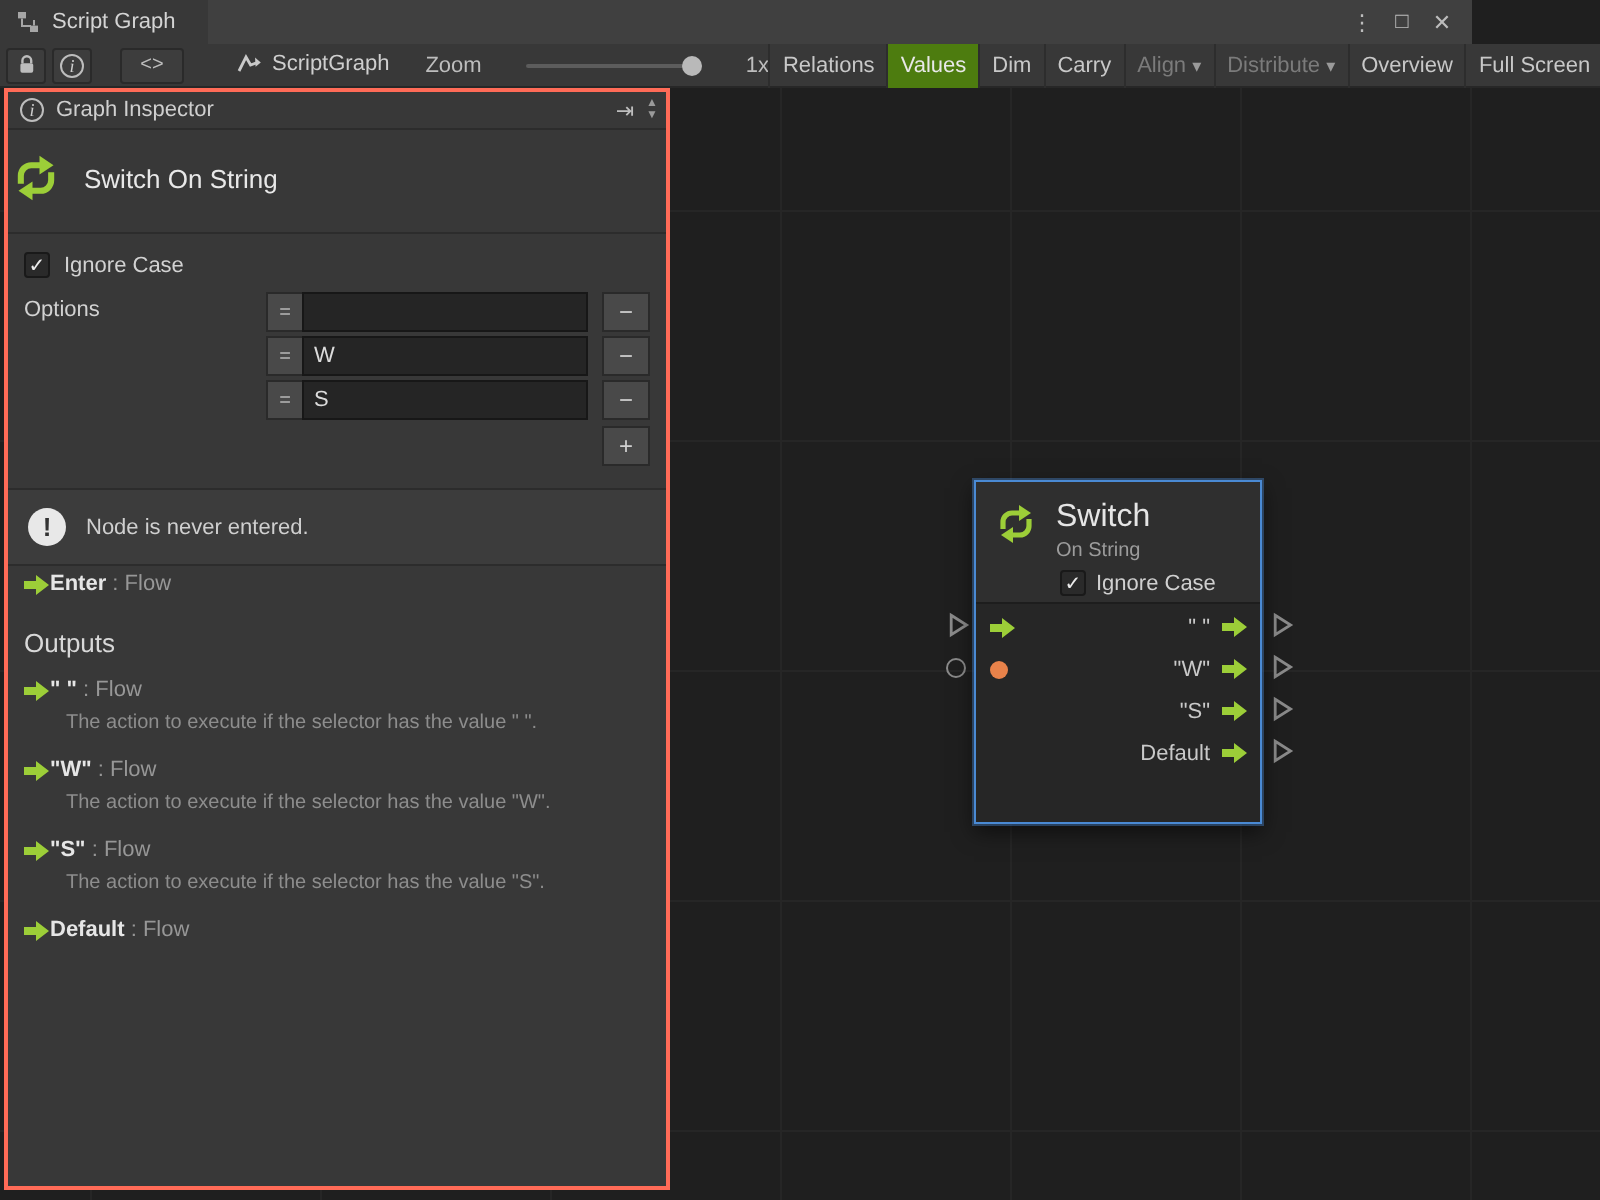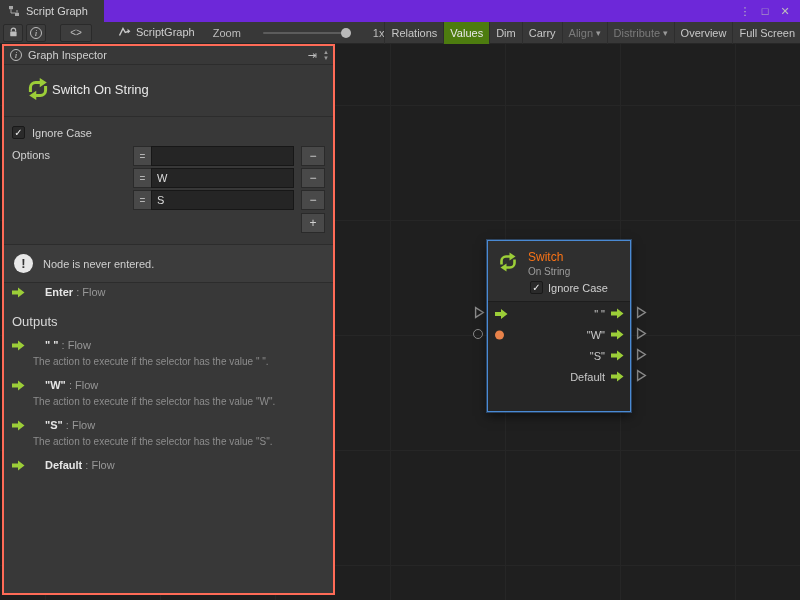--- a/index.html
+++ b/index.html
@@ -1,20 +1,20 @@
 <!DOCTYPE html>
 <html><head>
 <meta charset="utf-8">
 <style>
   *{margin:0;padding:0;box-sizing:border-box}
   html,body{width:800px;height:600px;overflow:hidden}
   body{position:relative;background:#1f1f1f;font-family:"Liberation Sans",sans-serif;color:#c8c8c8;-webkit-font-smoothing:antialiased}
 
   
-  .titlebar{position:absolute;left:0;top:0;width:800px;height:22px;background:#6d28d9;display:flex;align-items:stretch}
+  .titlebar{position:absolute;left:0;top:0;width:736px;height:22px;background:#404040;display:flex;align-items:stretch}
   .tab{display:flex;align-items:center;gap:6px;padding:0 16px 0 8px;background:#383838;font-size:11px;color:#d4d4d4}
   .win-controls{margin-left:auto;display:flex;align-items:center;gap:2px;padding-right:6px}
   .win-btn{width:18px;height:18px;display:flex;align-items:center;justify-content:center;font-size:11px;color:#bdbdbd}
 
   
   .toolbar{position:absolute;left:0;top:22px;width:800px;height:22px;background:#383838;border-bottom:1px solid #272727;display:flex;align-items:center;font-size:11px}
   .tb-sq{height:18px;min-width:20px;margin-left:3px;padding:0 3px;display:flex;align-items:center;justify-content:center;border:1px solid #2a2a2a;background:#3d3d3d;border-radius:2px;color:#bdbdbd;font-size:10px}
   .info-circle{display:inline-flex;width:12px;height:12px;border:1px solid #bdbdbd;border-radius:50%;align-items:center;justify-content:center;font-size:9px;font-style:italic;font-family:"Liberation Serif",serif;color:#cfcfcf;flex:none}
   .graph-crumb{display:flex;gap:5px;margin-left:26px;color:#cfcfcf}
   .zoom-wrap{display:flex;align-items:center;margin-left:18px;gap:22px;color:#bdbdbd}
@@ -32,21 +32,21 @@
   .content{position:absolute;left:0;top:44px;width:800px;height:556px}
   .canvas{position:absolute;inset:0;background-color:#1f1f1f;
     background-image:linear-gradient(#262626 1px,transparent 1px),linear-gradient(90deg,#262626 1px,transparent 1px);
     background-size:115px 115px;background-position:45px 61px}
 
   
   .node{position:absolute;left:487px;top:196px;width:144px;height:172px;background:#262626;border:1px solid #4a8ad4;box-shadow:0 0 0 1px rgba(74,138,212,.4),0 4px 10px rgba(0,0,0,.55)}
   .node-header{background:#2f2f2f;padding:9px 8px 7px;border-bottom:1px solid #1d1d1d;height:61px}
   .node-title-row{display:flex;gap:8px;align-items:flex-start}
   .node-titles{display:flex;flex-direction:column}
-  .node-title{font-size:12px;color:#f97316}
+  .node-title{font-size:16px;color:#e5e5e5}
   .node-sub{font-size:10px;color:#9c9c9c;margin-top:2px}
   .node-check-row{display:flex;align-items:center;gap:5px;margin:4px 0 0 34px;font-size:11px;color:#d0d0d0}
   .node-body{padding-top:1px}
   .node-row{position:relative;height:21px;font-size:11px;color:#c9c9c9}
   .node-row .left-port{position:absolute;left:7px;top:50%;transform:translateY(-50%);display:flex}
   .node-row .row-right{position:absolute;right:6px;top:50%;transform:translateY(-50%);display:flex;align-items:center;gap:6px}
 
   .checkbox{width:13px;height:13px;background:#2a2a2a;border:1px solid #191919;border-radius:2px;display:flex;align-items:center;justify-content:center;font-size:10px;color:#ececec;flex:none}
 
   .flow-arrow{display:inline-flex;line-height:0}
@@ -54,35 +54,35 @@
 
   .ext-port{position:absolute;display:flex;line-height:0}
   .ext-circle{position:absolute;width:10px;height:10px;border:1.4px solid #8a8a8a;border-radius:50%}
 
   
   .inspector{position:absolute;left:2px;top:0;width:333px;height:551px;background:#383838;border:2px solid #ff6b57;font-size:11px;overflow:hidden}
   .insp-header{height:19px;display:flex;align-items:center;gap:6px;padding:0 3px 0 6px;border-bottom:1px solid #2c2c2c;color:#cfcfcf}
   .header-right{margin-left:auto;display:flex;align-items:center;gap:4px}
   .dock-icon{font-size:11px;color:#bdbdbd;padding:0 2px}
   .mini-scroll{display:flex;flex-direction:column;align-items:center;line-height:6px;font-size:6px;color:#9a9a9a;padding-right:1px}
-  .unit-block{display:flex;align-items:center;padding:10px 20px 13px;border-bottom:1px solid #2c2c2c}
+  .unit-block{display:flex;align-items:center;gap:10px;padding:10px 0 13px;border-bottom:1px solid #2c2c2c}
   .unit-title{font-size:13px;color:#e8e8e8}
   .check-row{display:flex;align-items:center;gap:7px;margin:9px 8px 4px;color:#d2d2d2}
   .options-area{display:flex;align-items:flex-start;padding:2px 8px 0;color:#d2d2d2}
   .opt-label{padding-top:4px}
   .options-list{margin-left:auto;width:192px}
   .opt-row{display:flex;align-items:center;height:22px}
   .opt-handle{width:18px;height:20px;background:#494949;border:1px solid #2a2a2a;border-right:none;display:flex;align-items:center;justify-content:center;color:#b5b5b5;font-size:10px;flex:none}
   .opt-field{flex:1;min-width:0;height:20px;background:#252525;border:1px solid #171717;color:#dcdcdc;font-size:11px;padding:0 5px;font-family:"Liberation Sans",sans-serif;outline:none}
   .opt-btn{width:24px;height:20px;margin-left:7px;background:#494949;border:1px solid #2a2a2a;color:#d0d0d0;display:flex;align-items:center;justify-content:center;font-size:12px;flex:none}
   .opt-plus-row{display:flex;justify-content:flex-end;margin-top:2px}
   .warning-box{margin-top:11px;border-top:1px solid #2c2c2c;border-bottom:1px solid #2c2c2c;background:#3c3c3c;display:flex;align-items:center;gap:10px;padding:9px 10px;color:#cfcfcf}
   .warn-icon{width:19px;height:19px;border-radius:50%;background:#e8e8e8;color:#333;display:flex;align-items:center;justify-content:center;font-weight:bold;font-size:13px;flex:none}
   .section-title{font-size:13px;color:#d8d8d8;margin:13px 8px 7px}
-  .pin-row{display:flex;align-items:center;gap:20px;padding:3px 8px;min-height:17px}
+  .pin-row{display:flex;align-items:center;gap:0;padding:3px 8px;min-height:17px}
   .pin-row .iconbox{width:13px;display:flex;justify-content:center;flex:none}
   .pin-name{font-weight:bold;color:#e6e6e6}
   .pin-type{color:#979797}
   .pin-desc{font-size:10px;color:#8d8d8d;margin:1px 8px 8px 29px;line-height:1.3}
 </style>
 </head>
 <body>
 
 <div class="titlebar">
   <div class="tab">

